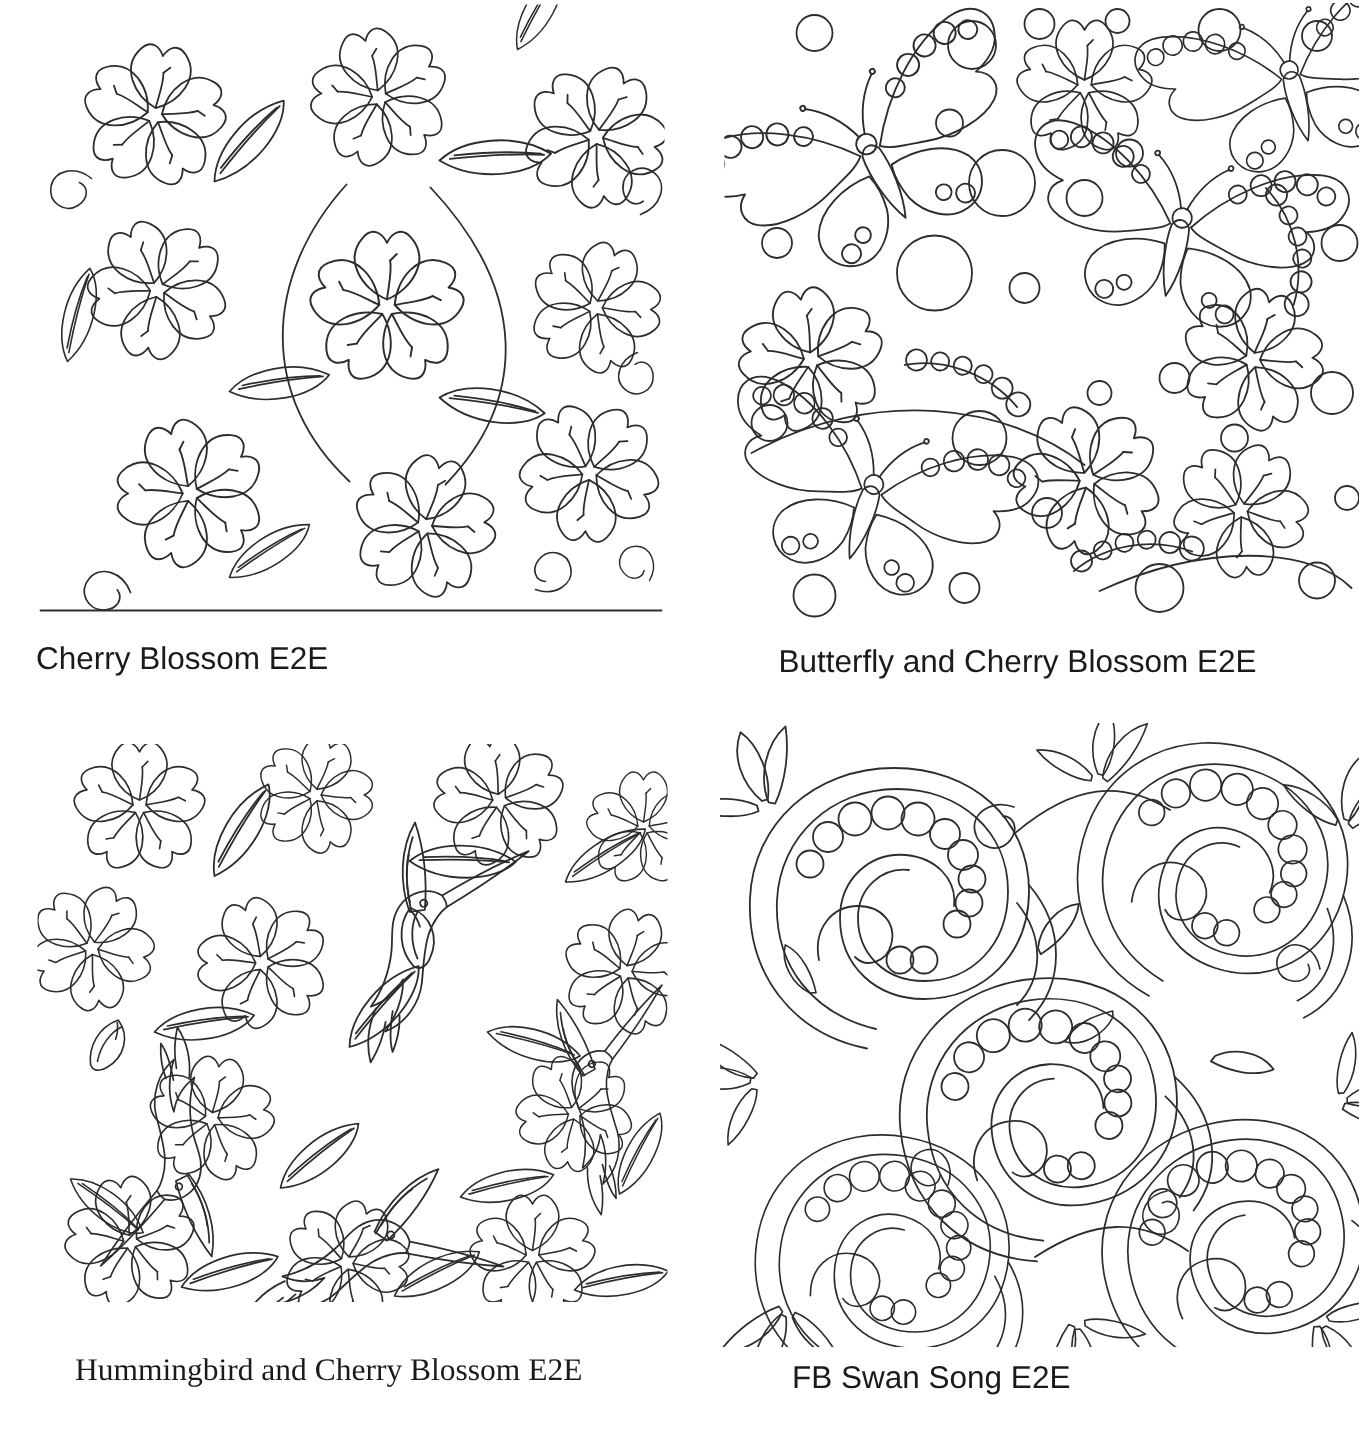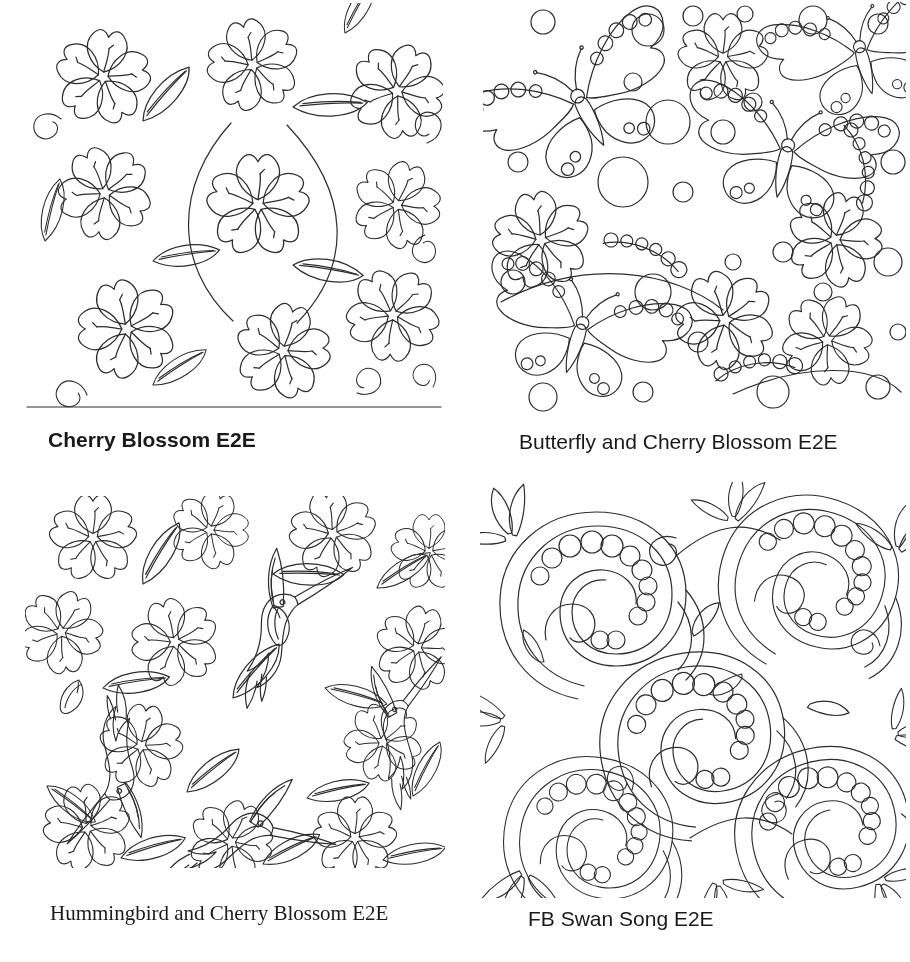--- a/index.html
+++ b/index.html
@@ -162,21 +162,21 @@
       <use href="#curl" transform="translate(332,390) rotate(160) scale(0.9)"></use>
       <use href="#curl" transform="translate(408,384) rotate(80) scale(0.8)"></use>
     </g>
     <g>
       <path d="M206,120 C150,182 148,262 208,318"></path>
       <path d="M262,122 C326,190 328,262 272,320"></path>
       <path d="M2,404 C140,404 278,404 416,404"></path>
     </g>
   </svg>
 </figure>
-<div class="caption" style="left:48px;top:428px;font-weight:bold;">Cherry Blossom E2E</div>
+<div class="caption" style="left:24px;top:428px;">Cherry Blossom E2E</div>
 
 <figure class="panel" style="left:483px;top:2px;">
   <svg width="423" height="420" viewBox="0 0 423 420">
     <g>
       <circle cx="60" cy="20" r="12"></circle>
         <circle cx="165" cy="28" r="16"></circle>
         <circle cx="210" cy="14" r="10"></circle>
       <circle cx="262" cy="12" r="8"></circle>
         <circle cx="330" cy="18" r="14"></circle>
         <circle cx="395" cy="22" r="10"></circle>

